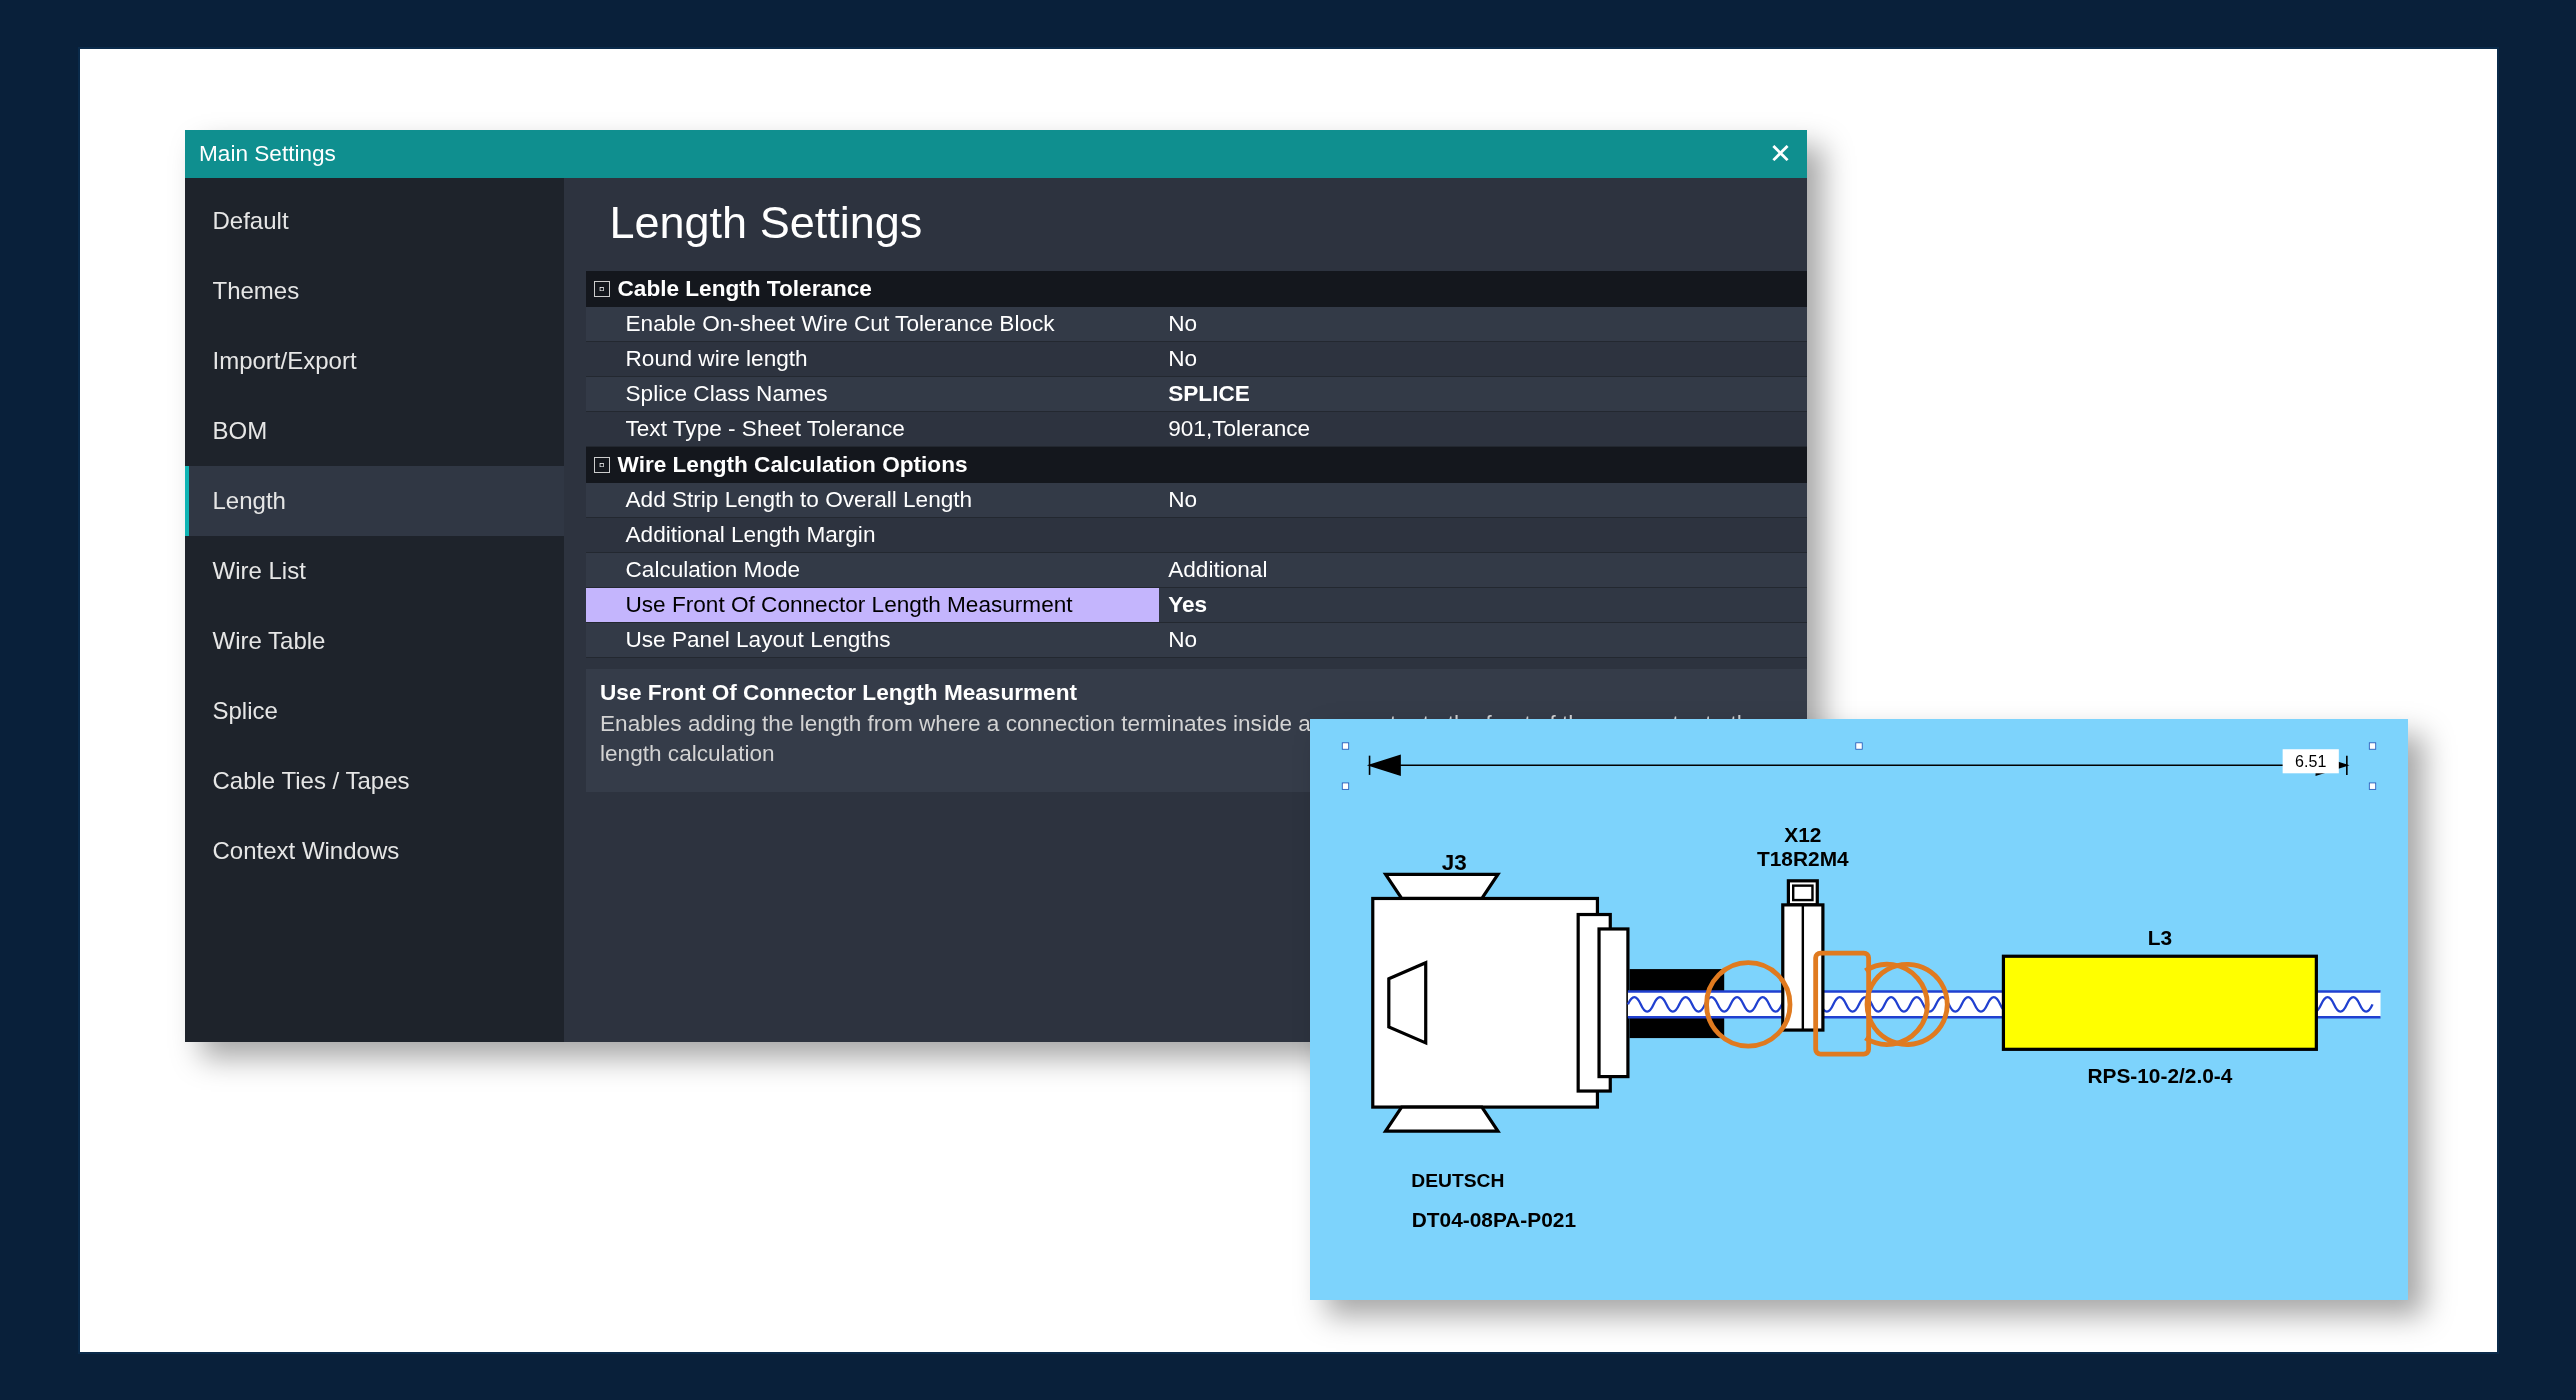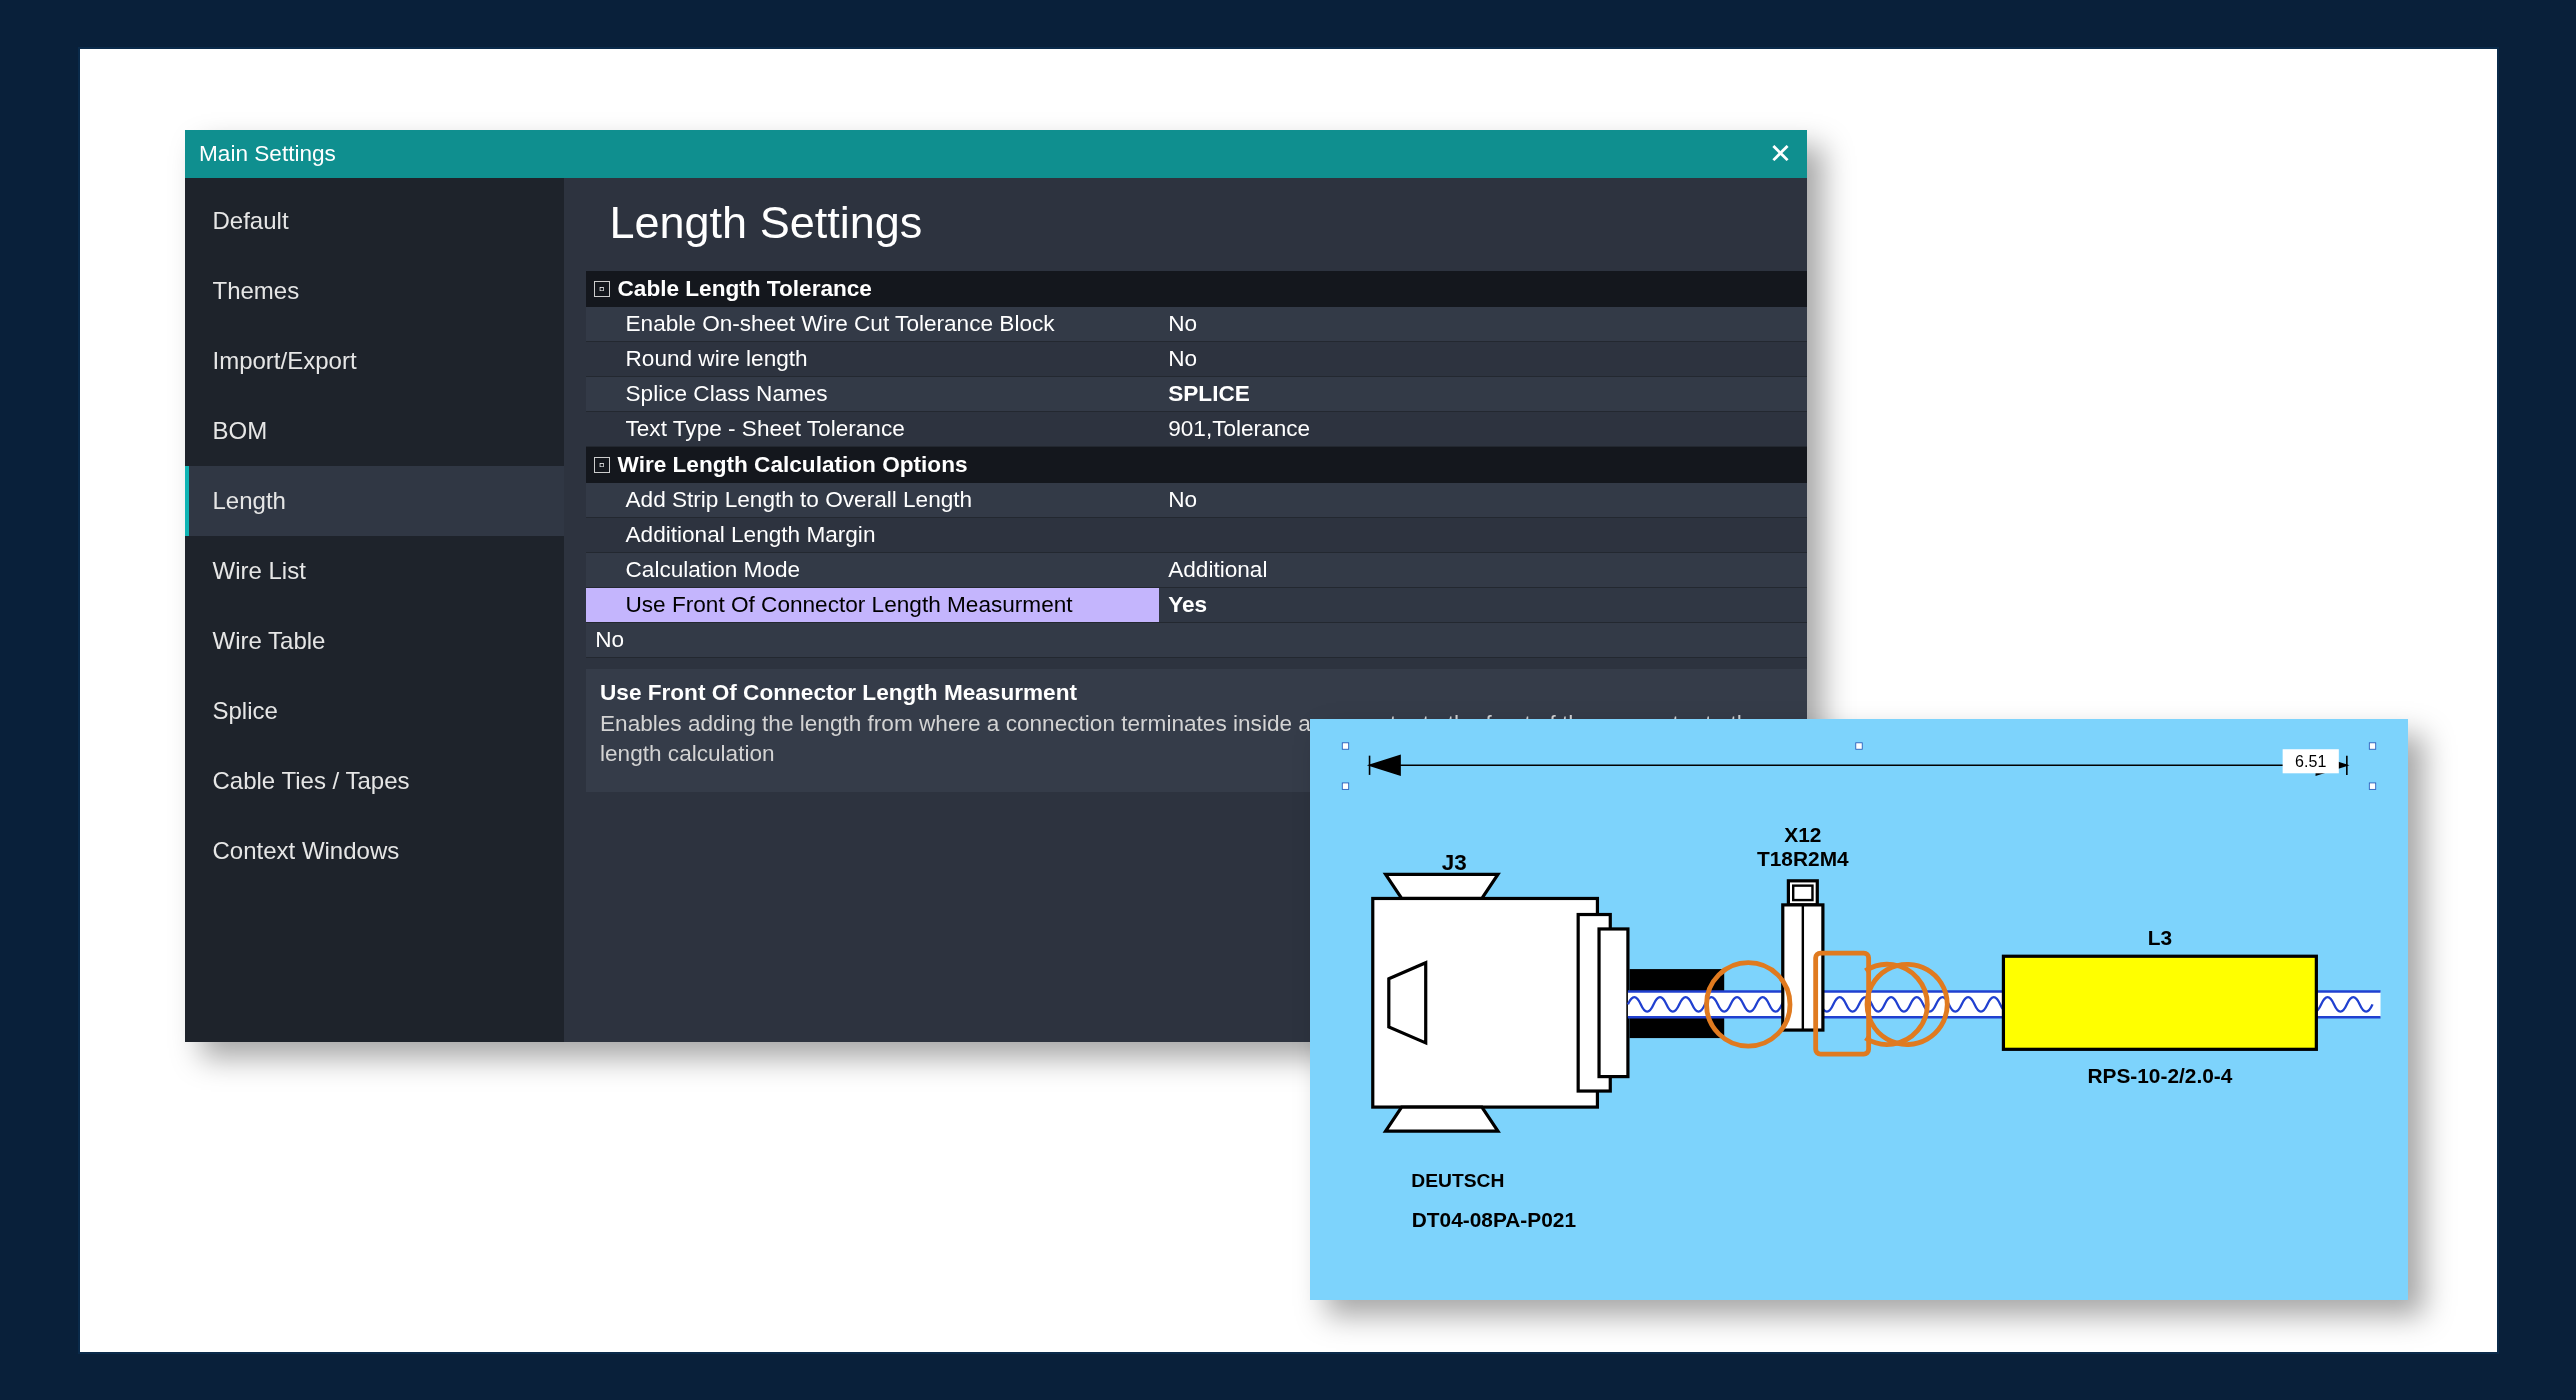--- a/index.html
+++ b/index.html
@@ -221,20 +221,21 @@
           </div>
           <div class="prop-row alt">
             <div class="prop-label">Calculation Mode</div>
             <div class="prop-value">Additional</div>
           </div>
           <div class="prop-row base highlight">
             <div class="prop-label">Use Front Of Connector Length Measurment</div>
             <div class="prop-value">Yes</div>
           </div>
           <div class="prop-row alt">
+            <div class="prop-label">Use Panel Layout Lengths</div>
             <div class="prop-value">No</div>
           </div>
         </div>
 
         <div class="description-box">
           <div class="desc-title">Use Front Of Connector Length Measurment</div>
           <div class="desc-body">Enables adding the length from where a connection terminates inside a connector to the front of the connector to the length calculation</div>
         </div>
       </div>
     </div>

